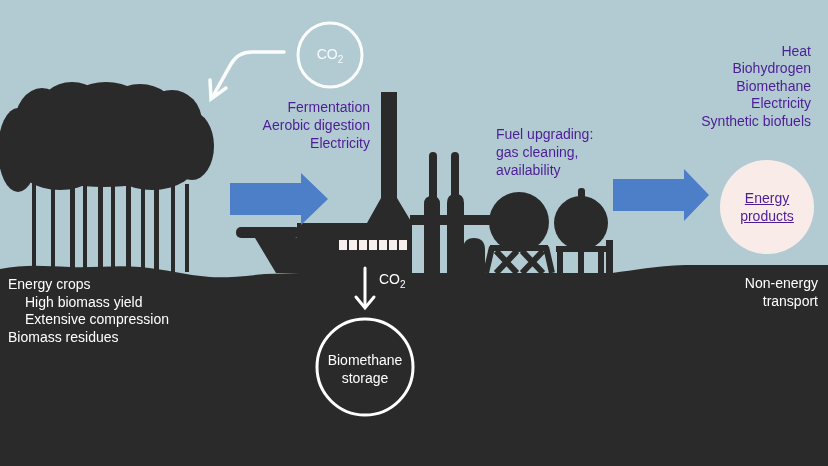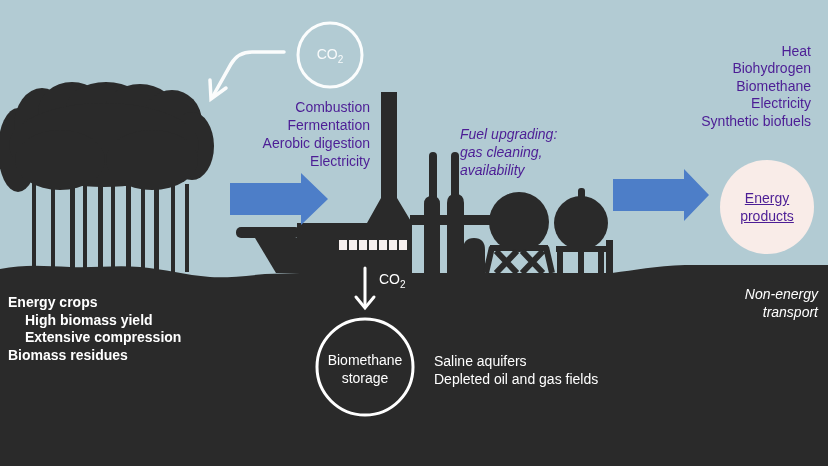--- a/index.html
+++ b/index.html
@@ -110,65 +110,60 @@
     <circle cx="365" cy="367" r="48" fill="none" stroke="#ffffff" stroke-width="3"></circle>
 
     <circle cx="767" cy="207" r="47" fill="#f9ece8"></circle>
   </svg>
 
   <div class="txt center" style="left:298px;top:46px;width:64px;color:rgba(255,255,255,0.92);">
     <span>CO</span><sub>2</sub>
   </div>
 
   <div class="txt right lh18" style="top:98px;right:458px;">
-    <div>Combustion</div>
     <div>Fermentation</div>
     <div>Aerobic digestion</div>
     <div>Electricity</div>
   </div>
 
-  <div class="txt lh18" style="left:460px;top:125px;font-style:italic;">
+  <div class="txt lh18" style="left:496px;top:125px;">
     <div>Fuel upgrading:</div>
     <div>gas cleaning,</div>
     <div>availability</div>
   </div>
 
   <div class="txt right" style="top:43px;right:17px;line-height:17.4px;">
     <div>Heat</div>
     <div>Biohydrogen</div>
     <div>Biomethane</div>
     <div>Electricity</div>
     <div>Synthetic biofuels</div>
   </div>
 
   <div class="txt center lh18" style="left:707px;top:189px;width:120px;text-decoration:underline;">
     <div>Energy</div>
     <div>products</div>
   </div>
 
-  <div class="txt white" style="left:8px;top:294px;font-weight:bold;">
+  <div class="txt white" style="left:8px;top:276px;">
     <div>Energy crops</div>
     <div class="indent">High biomass yield</div>
     <div class="indent">Extensive compression</div>
     <div>Biomass residues</div>
   </div>
 
 
   <div class="txt white" style="left:379px;top:271px;">
     <span>CO</span><sub>2</sub>
   </div>
 
   <div class="txt white center" style="left:305px;top:352px;width:120px;">
     <div>Biomethane</div>
     <div>storage</div>
   </div>
 
-  <div class="txt white" style="left:434px;top:353px;">
-    <div>Saline aquifers</div>
-    <div>Depleted oil and gas fields</div>
-  </div>
 
-  <div class="txt white right" style="top:286px;right:10px;font-style:italic;">
+  <div class="txt white right" style="top:275px;right:10px;">
     <div>Non-energy</div>
     <div>transport</div>
   </div>
 
 </div>
 
 </body></html>

